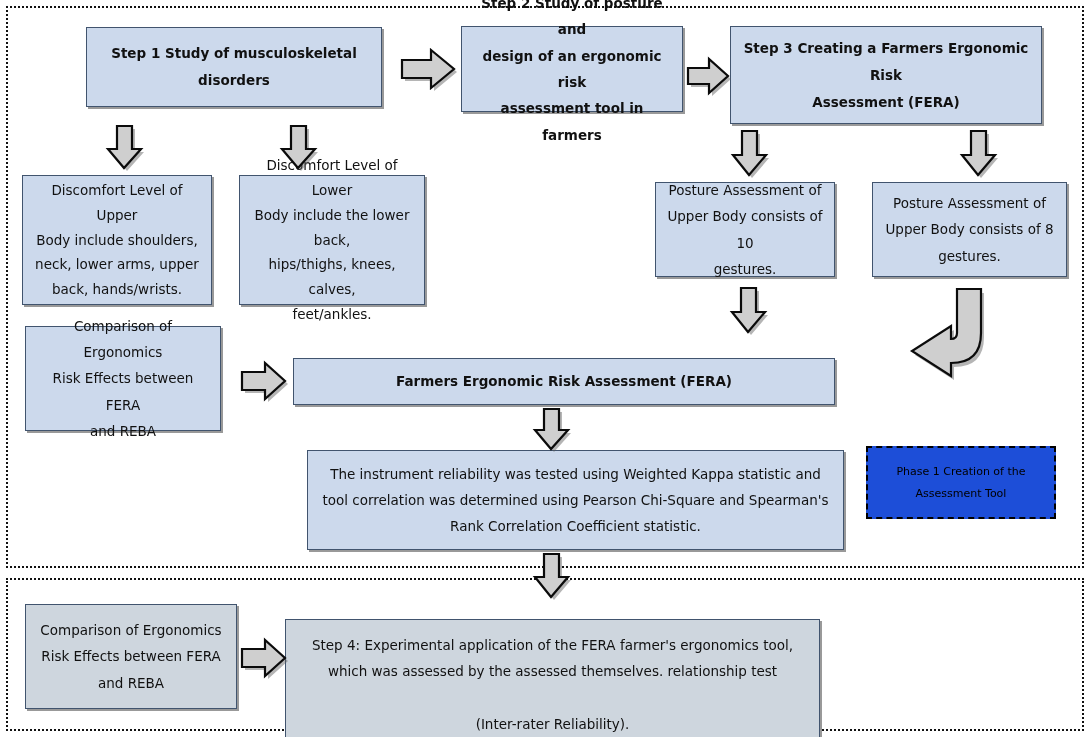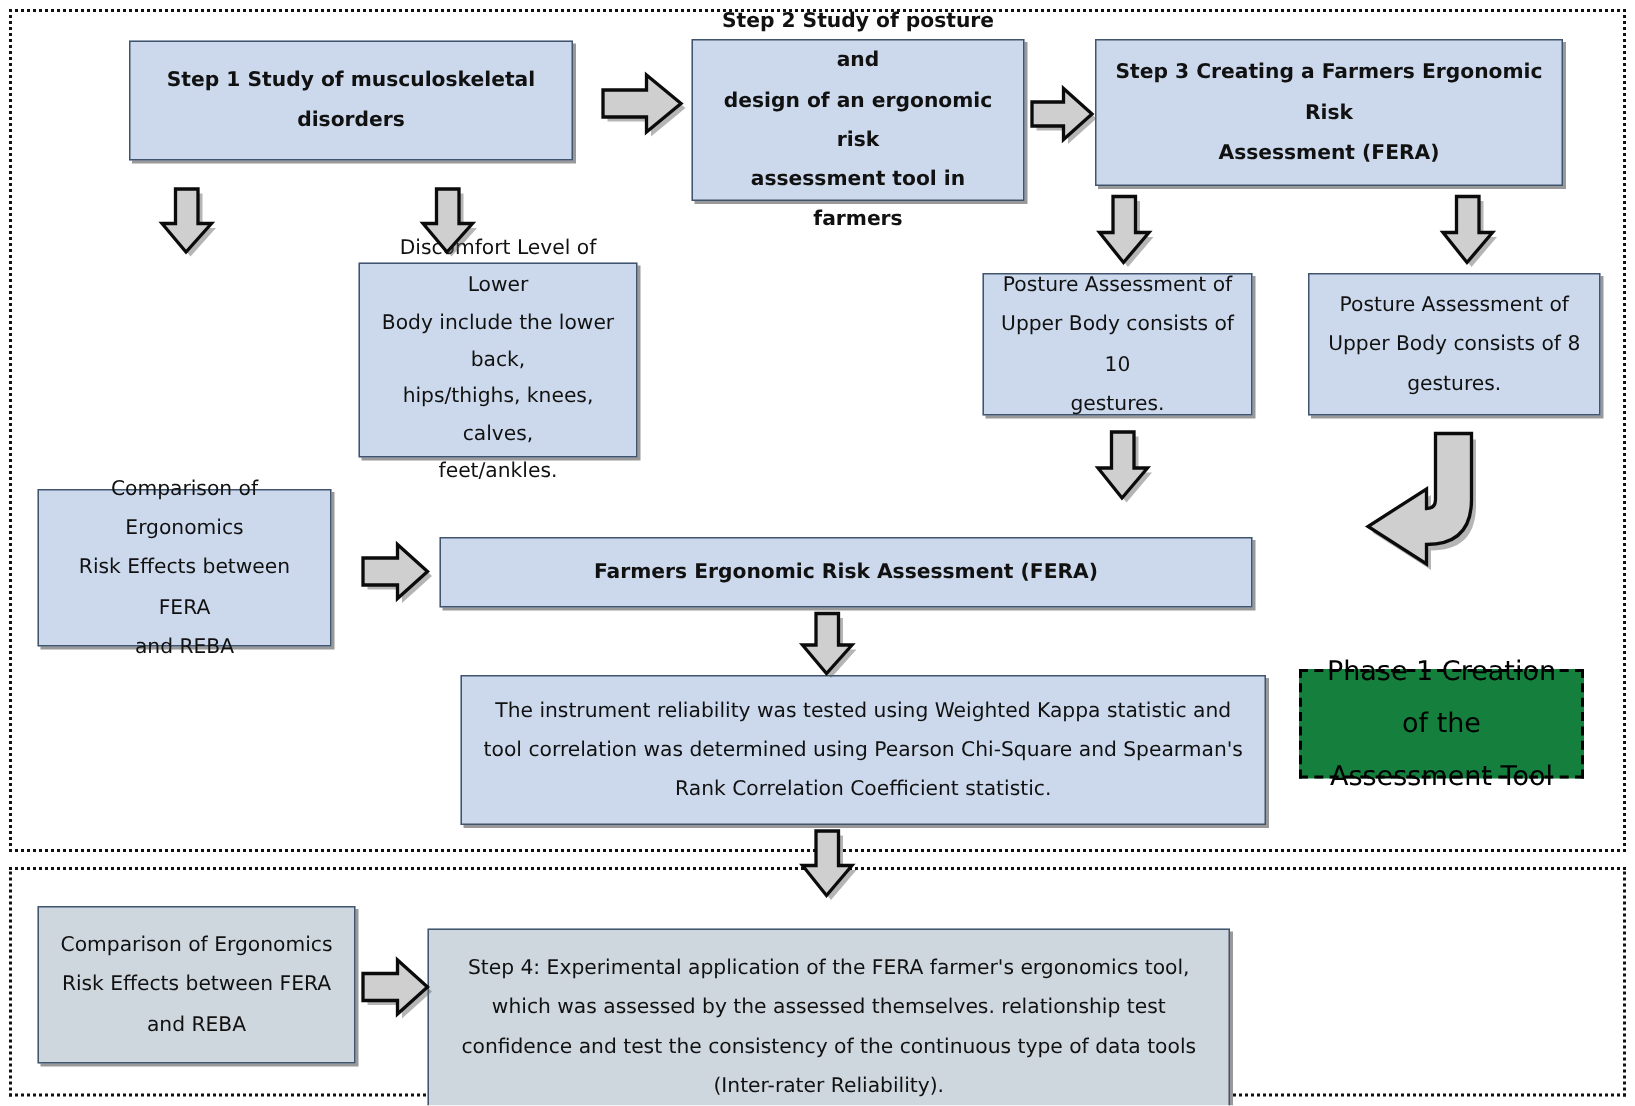--- a/index.html
+++ b/index.html
@@ -39,26 +39,26 @@
     font-size: 13.5px;
   }
   .box.gray { background: #ced6de; }
   .box.bold { font-weight: bold; }
   .box .txt { width: 100%; display: block; }
 
   
   .phase-label {
     position: absolute;
     border: 2px dashed #000000;
-    background: #15803d;
+    background: #1d4ed8;
     display: flex;
     align-items: center;
     justify-content: center;
     text-align: center;
-    font-size: 18px;
+    font-size: 11px;
     line-height: 1.95;
     color: #000000;
     padding: 4px 6px;
   }
 
   
   .arrow {
     position: absolute;
   }
   .arrow svg { display: block; overflow: visible; }
@@ -79,35 +79,43 @@
 
   <div class="phase-container" style="left:6px; top:578px; width:1078px; height:153px;"></div>
 
   <div class="box bold" style="left:86px; top:27px; width:296px; height:80px;">
     <span class="txt">
       <span>Step 1 Study of musculoskeletal</span><br>
       <span>disorders</span>
     </span>
   </div>
 
-  <div class="box bold" style="left:461px; top:26px; width:222px; height:108px; line-height:1.95;">
+  <div class="box bold" style="left:461px; top:26px; width:222px; height:86px; line-height:1.95;">
     <span class="txt">
       <span>Step 2 Study of posture and</span><br>
       <span>design of an ergonomic risk</span><br>
       <span>assessment tool in farmers</span>
     </span>
   </div>
 
   <div class="box bold" style="left:730px; top:26px; width:312px; height:98px;">
     <span class="txt">
       <span>Step 3 Creating a Farmers Ergonomic Risk</span><br>
       <span>Assessment (FERA)</span>
     </span>
   </div>
 
+  <div class="box" style="left:22px; top:175px; width:190px; height:130px; line-height:1.85;">
+    <span class="txt">
+      <span>Discomfort Level of Upper</span><br>
+      <span>Body include shoulders,</span><br>
+      <span>neck, lower arms, upper</span><br>
+      <span>back, hands/wrists.</span>
+    </span>
+  </div>
 
   <div class="box" style="left:239px; top:175px; width:186px; height:130px; line-height:1.85;">
     <span class="txt">
       <span>Discomfort Level of Lower</span><br>
       <span>Body include the lower back,</span><br>
       <span>hips/thighs, knees, calves,</span><br>
       <span>feet/ankles.</span>
     </span>
   </div>
 
@@ -159,21 +167,21 @@
       <span>Comparison of Ergonomics</span><br>
       <span>Risk Effects between FERA</span><br>
       <span>and REBA</span>
     </span>
   </div>
 
   <div class="box gray" style="left:285px; top:600px; width:535px; height:131px; line-height:1.95;margin-top:19px;">
     <span class="txt">
       <span>Step 4: Experimental application of the FERA farmer's ergonomics tool,</span><br>
       <span>which was assessed by the assessed themselves. relationship test</span><br>
-      <span>confidence and test the consistency of the continuous type of data tools</span><br>
+      <br>
       <span>(Inter-rater Reliability).</span>
     </span>
   </div>
 
 
   <div class="arrow" style="left:400px; top:46px;">
     <svg width="60" height="48" viewBox="0 0 60 48">
       <polygon class="arrow-shadow" points="5,17 34,17 34,7 57,26 34,45 34,35 5,35"></polygon>
       <polygon class="arrow-shape" points="2,14 31,14 31,4 54,23 31,42 31,32 2,32"></polygon>
     </svg>

